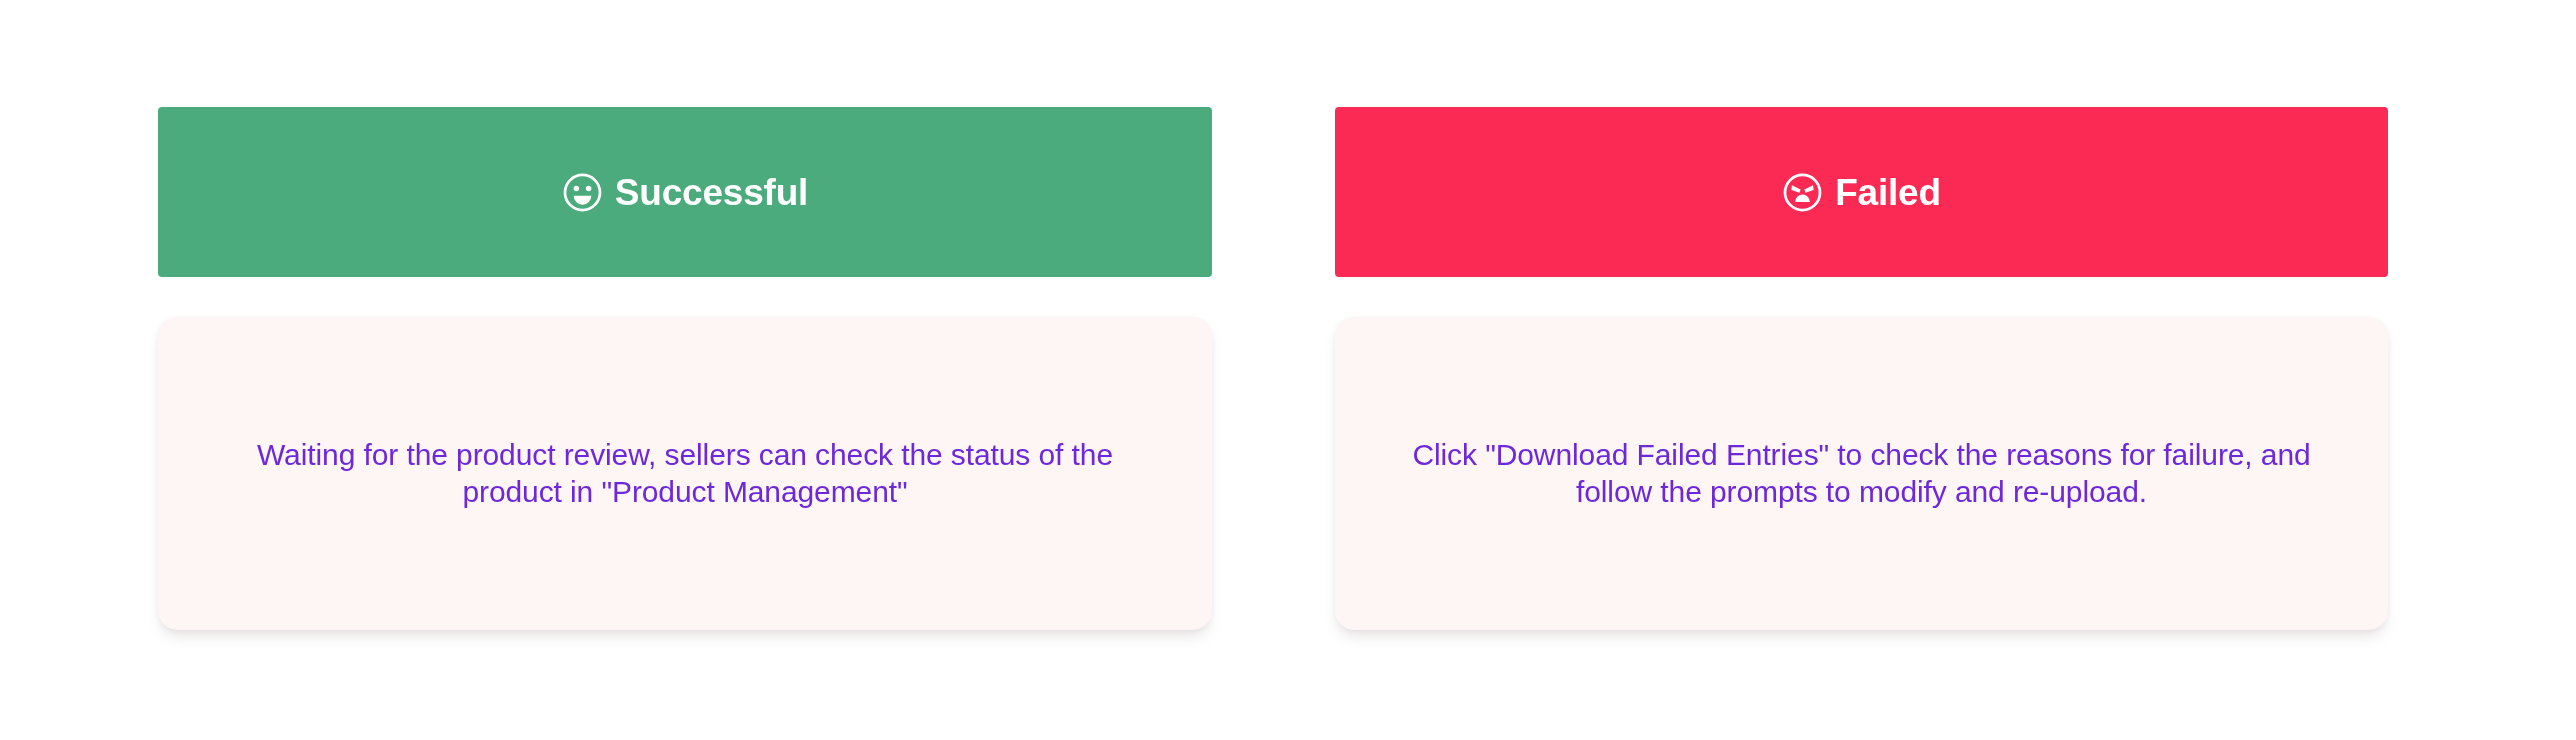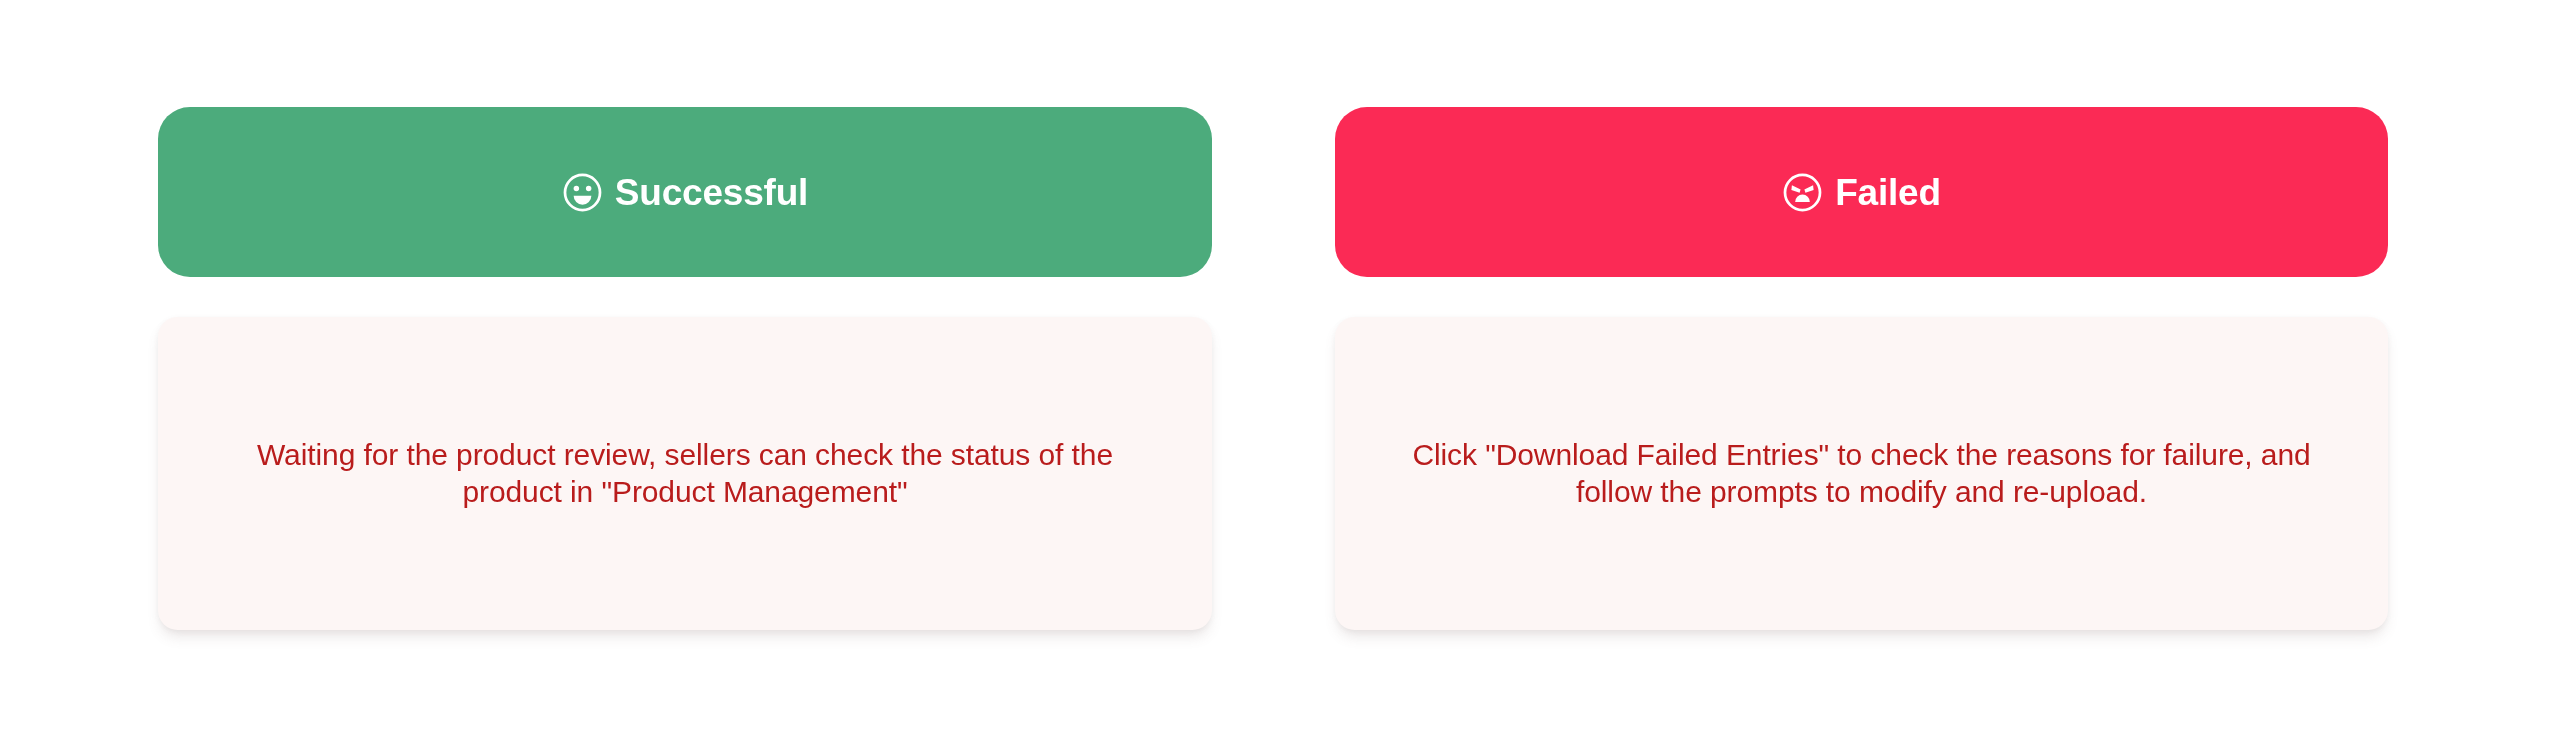--- a/index.html
+++ b/index.html
@@ -28,21 +28,21 @@
     position: absolute;
     top: 107px;
     width: 1054px;
   }
   .status-column.col-left  { left: 158px; }
   .status-column.col-right { left: 1335px; width: 1053px; }
 
   
   .status-header {
     height: 170px;
-    border-radius: 32px;
+    border-radius: 4px;
     display: flex;
     align-items: center;
     justify-content: center;
     gap: 12px;
     box-sizing: border-box;
     user-select: none;
   }
   .status-header.tone-success { background: #4CAB7C; }
   .status-header.tone-failed  { background: #FB2A55; }
 
@@ -77,21 +77,21 @@
     box-shadow: 0 9px 14.3px -3.6px rgba(120, 95, 95, 0.16),
                 0 1.8px 5.4px rgba(120, 95, 95, 0.06);
     display: flex;
     align-items: center;
     justify-content: center;
     box-sizing: border-box;
     padding: 0 59px;
   }
 
   .status-body-text {
-    color: #b91c1c;
+    color: #6d28d9;
     font-size: 30px;
     line-height: 1.23;
     text-align: center;
     font-weight: 400;
     letter-spacing: -0.1px;
   }
 </style>
 </head>
 <body>
 

